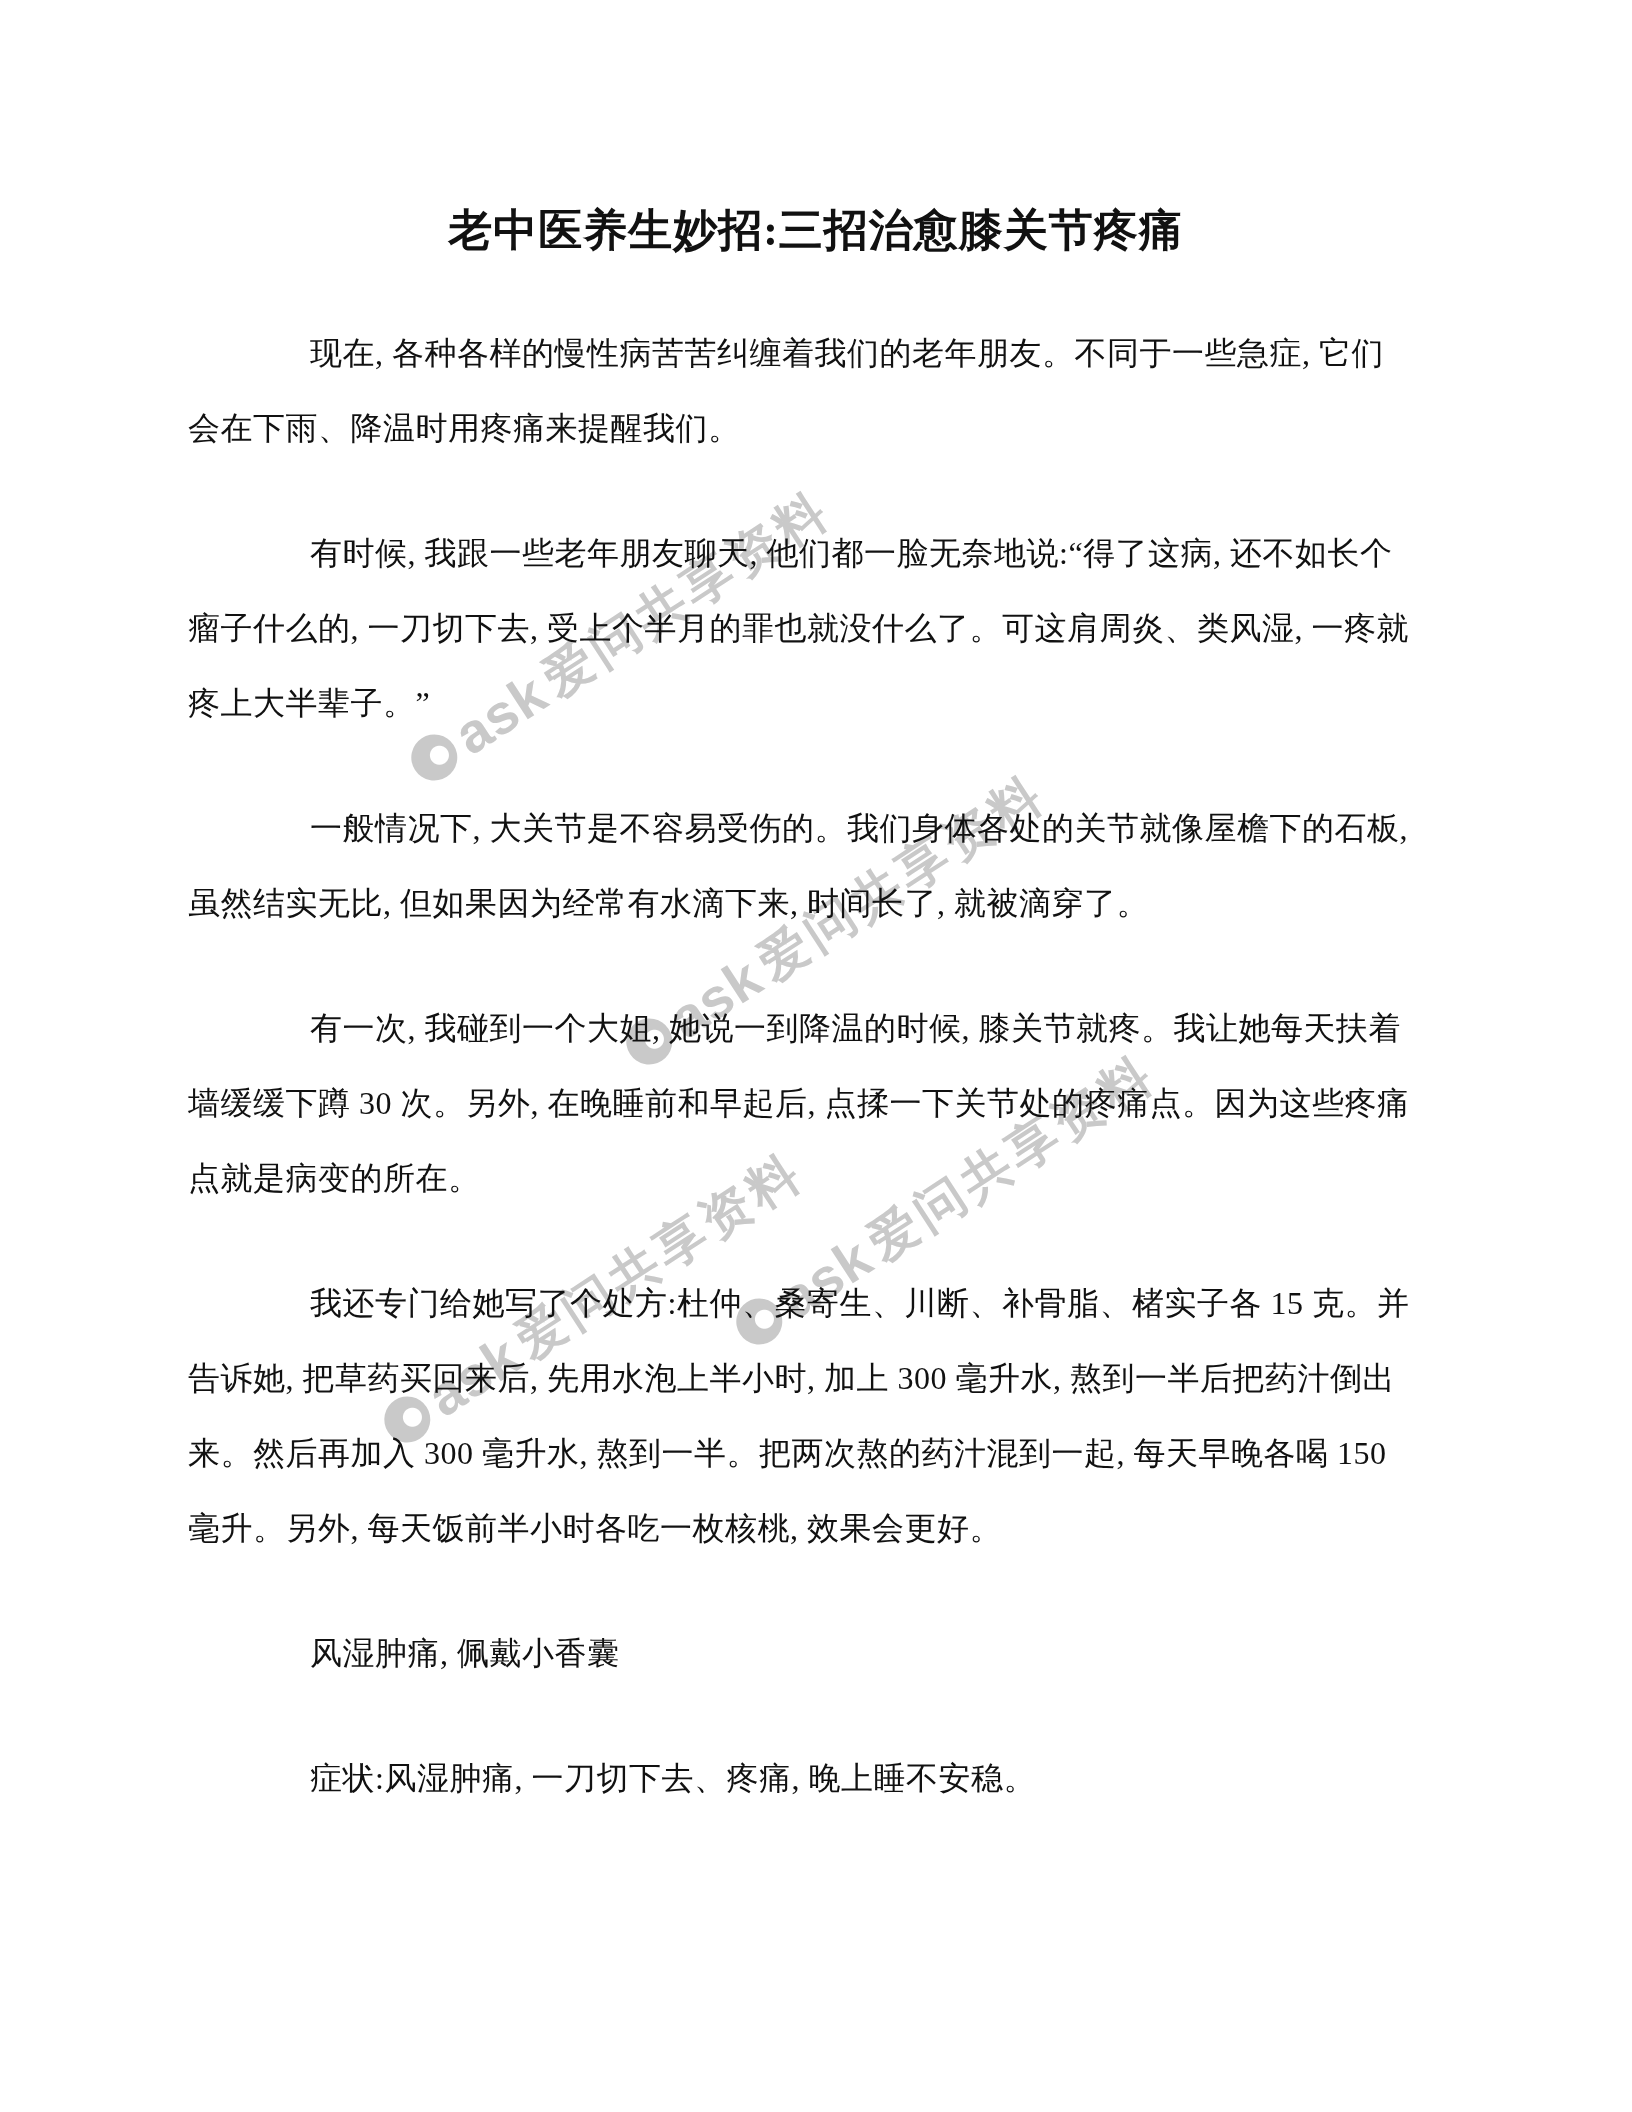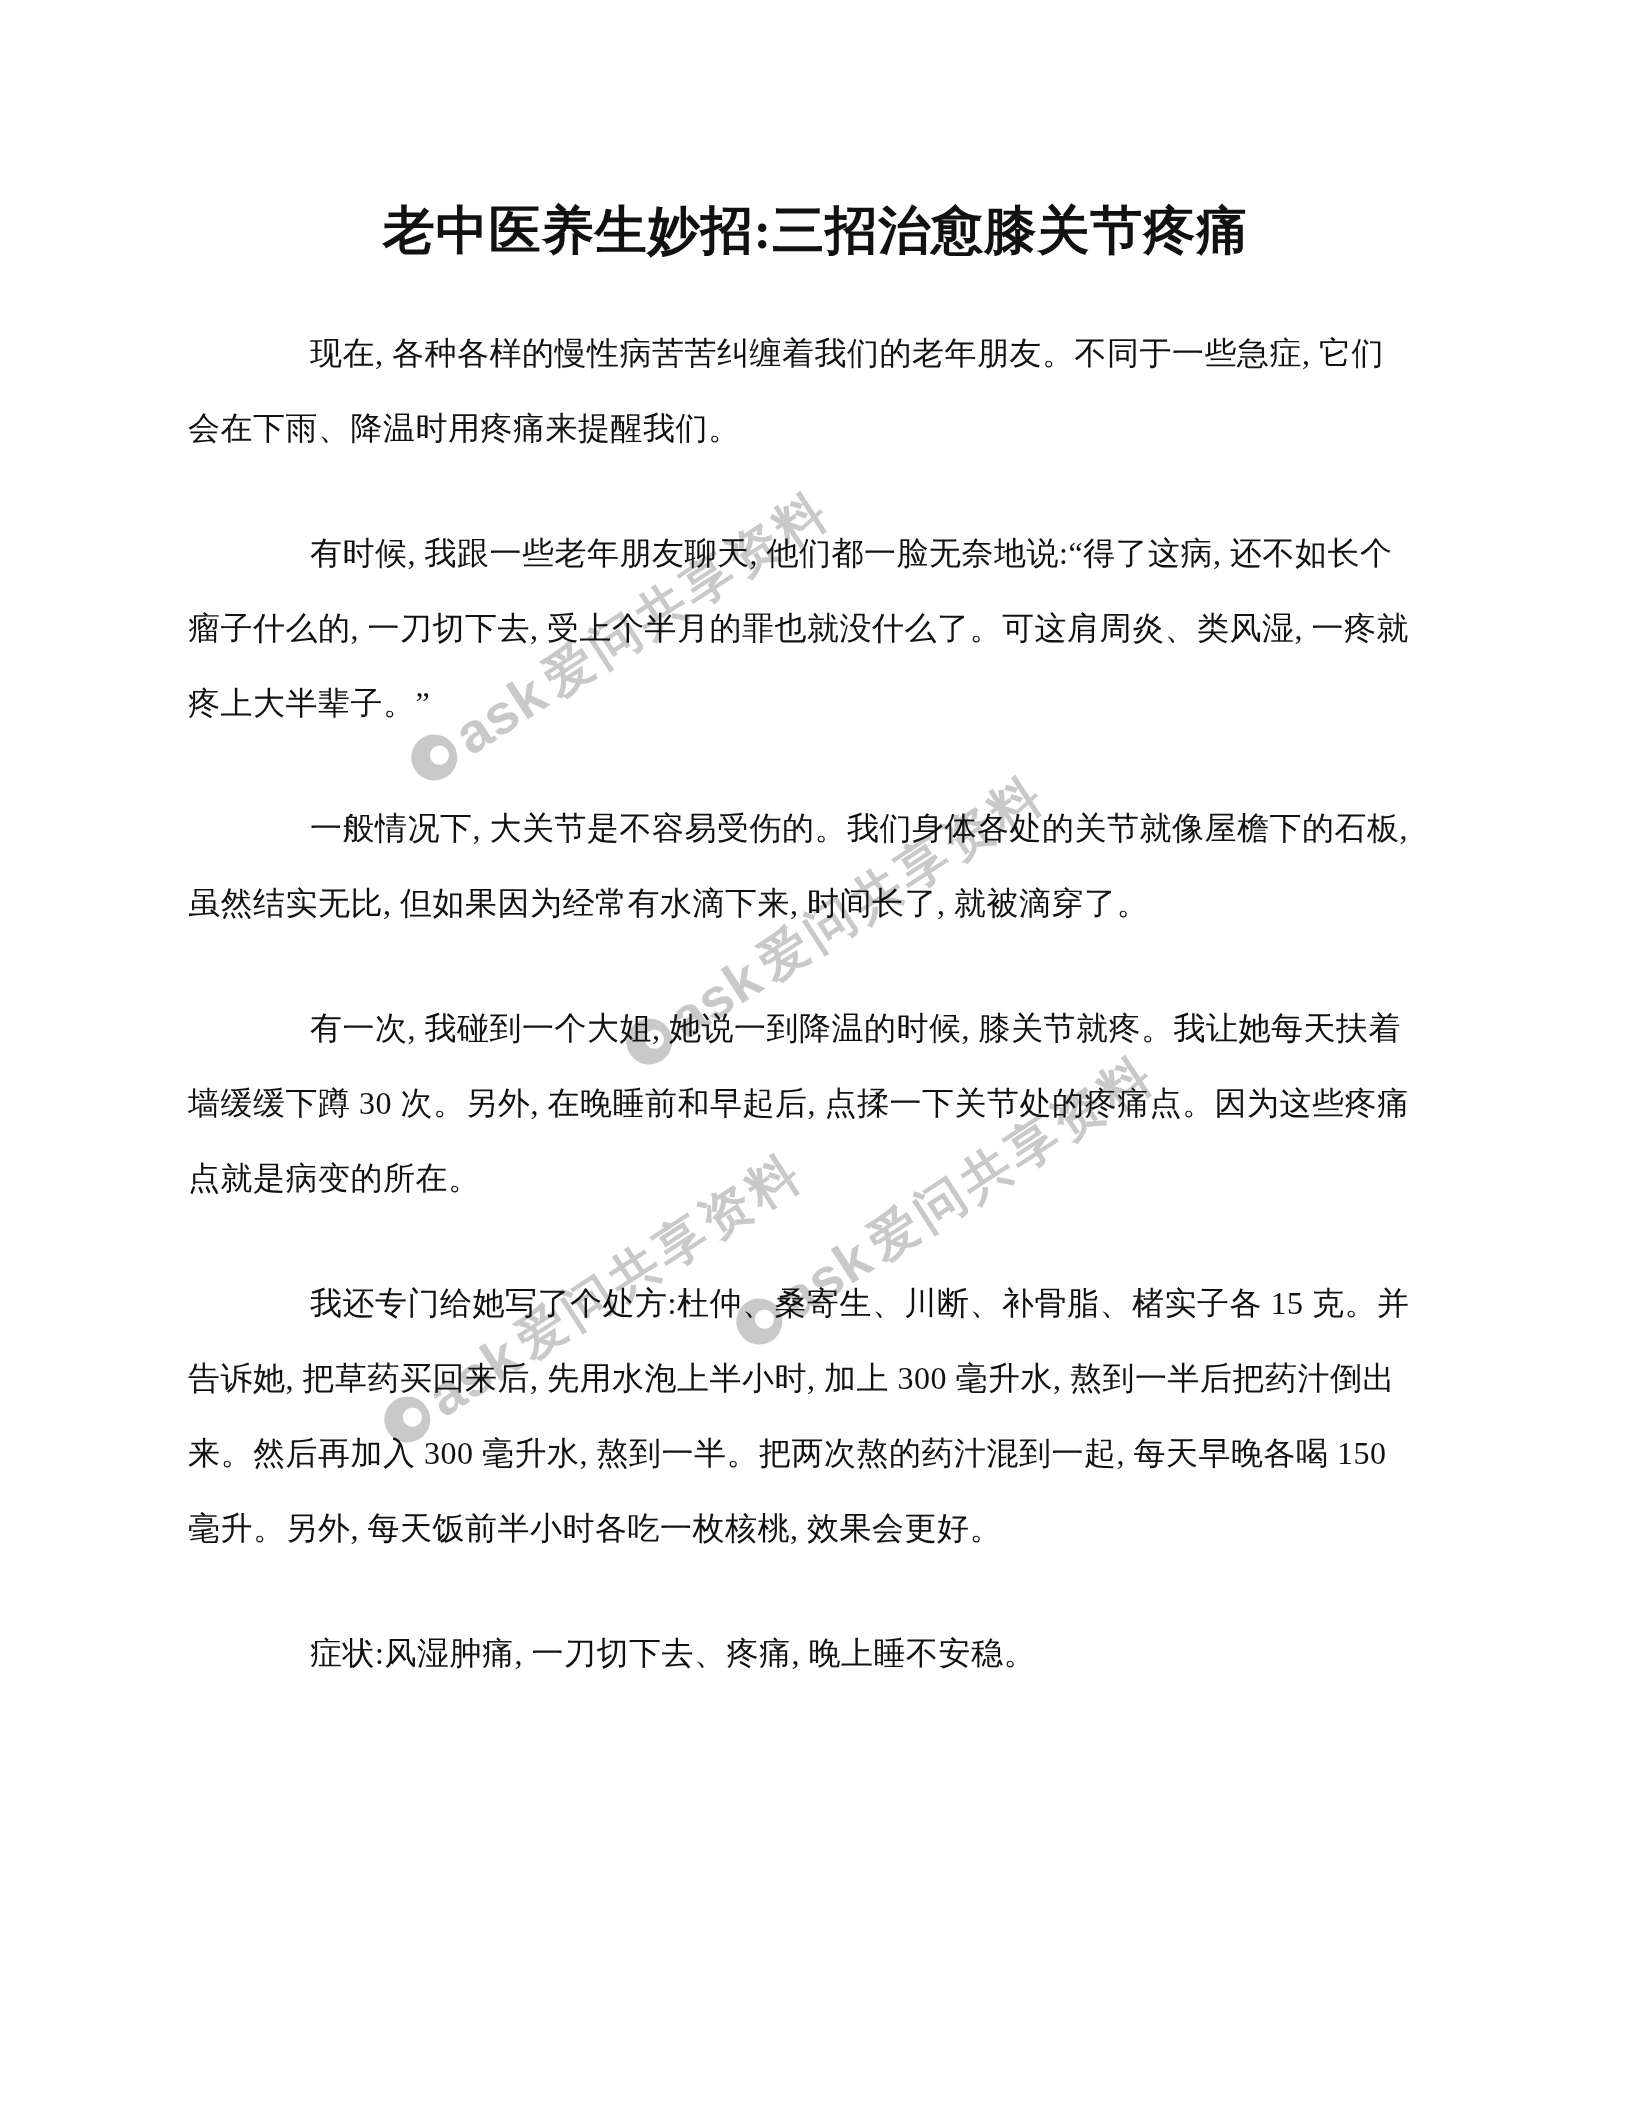--- a/index.html
+++ b/index.html
@@ -47,21 +47,21 @@
   .watermark:nth-child(1){left:415px;top:742px;}
   .watermark:nth-child(2){left:630px;top:1026px;}
   .watermark:nth-child(3){left:740px;top:1306px;}
   .watermark:nth-child(4){left:388px;top:1404px;}
   
   .doc{position:relative;z-index:1;}
   .doc-title{
     margin:0;
     padding-top:196px;
     text-align:center;
-    font-size:52px;
+    font-size:44px;
     font-weight:bold;
     line-height:70px;
     letter-spacing:1px;
   }
   .content{margin-top:50px;}
   .para{
     margin:0 222px 50px 188px;
     font-size:32px;
     line-height:75px;
     text-indent:122px;
@@ -99,17 +99,18 @@
   </div>
 
   <div class="doc">
     <h1 class="doc-title">老中医养生妙招:三招治愈膝关节疼痛</h1>
     <div class="content">
       <p class="para">现在, 各种各样的慢性病苦苦纠缠着我们的老年朋友。不同于一些急症, 它们会在下雨、降温时用疼痛来提醒我们。</p>
       <p class="para">有时候, 我跟一些老年朋友聊天, 他们都一脸无奈地说:“得了这病, 还不如长个瘤子什么的, 一刀切下去, 受上个半月的罪也就没什么了。可这肩周炎、类风湿, 一疼就疼上大半辈子。”</p>
       <p class="para">一般情况下, 大关节是不容易受伤的。我们身体各处的关节就像屋檐下的石板, 虽然结实无比, 但如果因为经常有水滴下来, 时间长了, 就被滴穿了。</p>
       <p class="para">有一次, 我碰到一个大姐, 她说一到降温的时候, 膝关节就疼。我让她每天扶着墙缓缓下蹲 30 次。另外, 在晚睡前和早起后, 点揉一下关节处的疼痛点。因为这些疼痛点就是病变的所在。</p>
       <p class="para">我还专门给她写了个处方:杜仲、桑寄生、川断、补骨脂、楮实子各 15 克。并告诉她, 把草药买回来后, 先用水泡上半小时, 加上 300 毫升水, 熬到一半后把药汁倒出来。然后再加入 300 毫升水, 熬到一半。把两次熬的药汁混到一起, 每天早晚各喝 150 毫升。另外, 每天饭前半小时各吃一枚核桃, 效果会更好。</p>
+      <p class="para">风湿肿痛, 佩戴小香囊</p>
       <p class="para">症状:风湿肿痛, 一刀切下去、疼痛, 晚上睡不安稳。</p>
     </div>
   </div>
 
 </div>
 
 </body></html>

